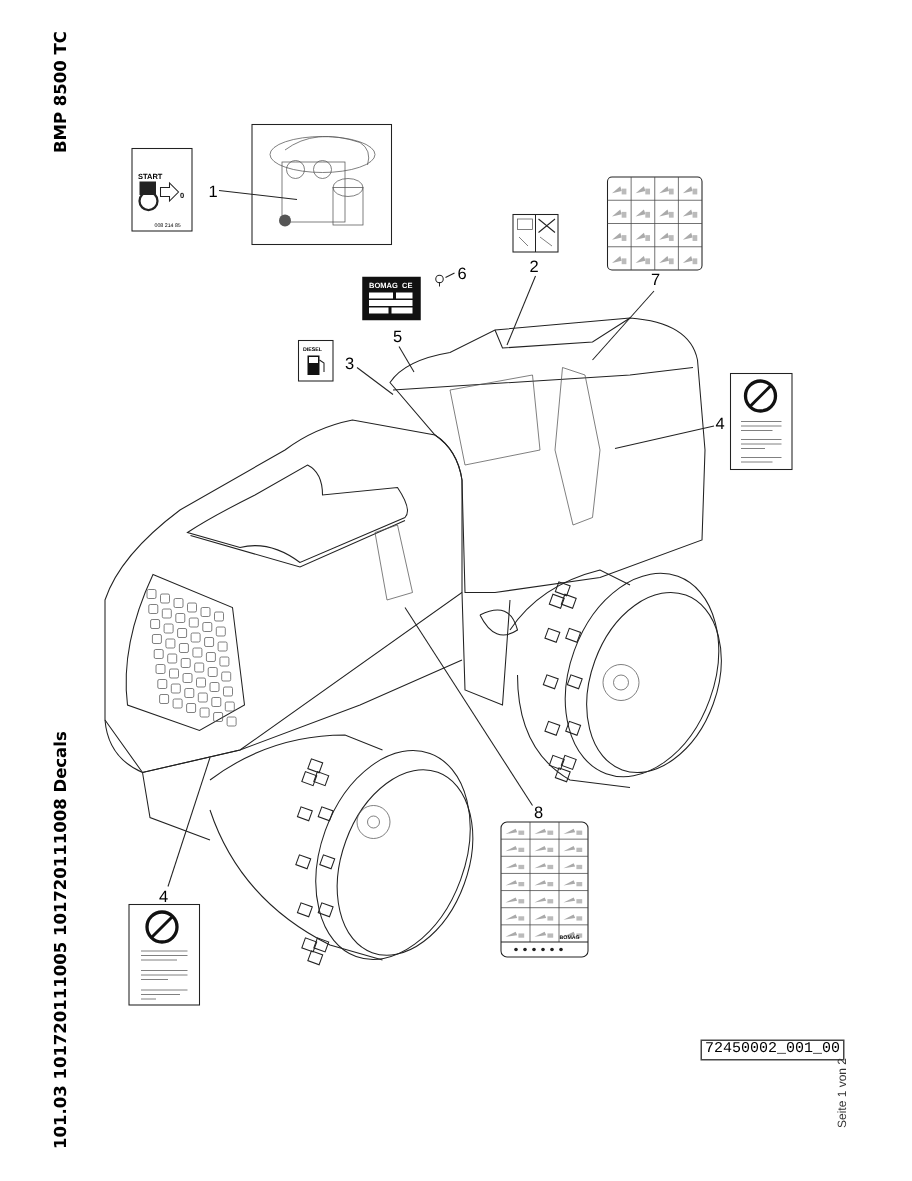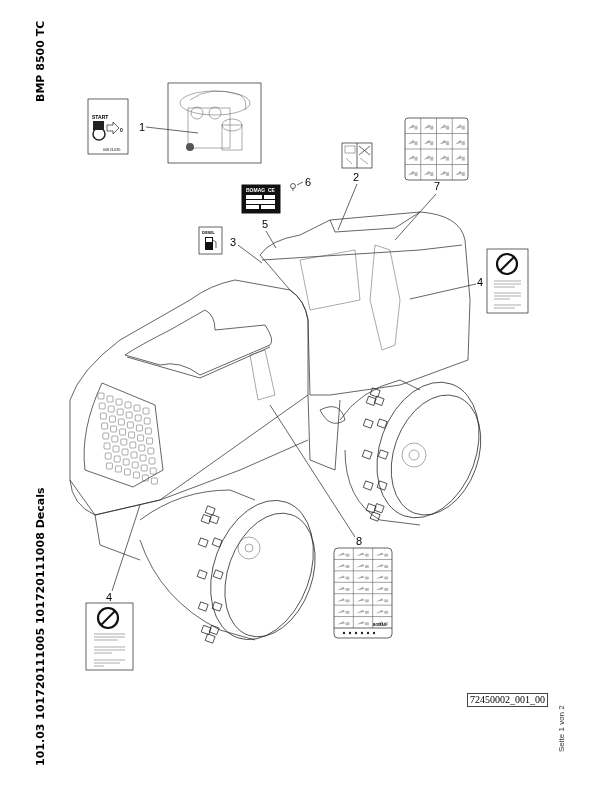--- a/index.html
+++ b/index.html
@@ -1,21 +1,21 @@
 <!DOCTYPE html>
 <html><head>
 <meta charset="utf-8">
 <style>
   html, body { margin:0; padding:0; background:#ffffff; }
   body { width:608px; height:787px; position:relative; overflow:hidden; font-family:"Liberation Sans", sans-serif; }
   .vtext { position:absolute; transform-origin:left top; transform:rotate(-90deg); white-space:nowrap; color:#000; font-family:"DejaVu Sans", sans-serif; font-weight:bold; font-size:11px; }
   #model-title { left:34px; top:102px; }
   #doc-ref { left:34px; top:766px; }
   #page-indicator { position:absolute; left:557px; top:752px; transform-origin:left top; transform:rotate(-90deg); white-space:nowrap; font-size:8px; color:#333; font-family:"Liberation Sans", sans-serif; }
-  #drawing-number { position:absolute; left:467px; top:693px; border:1px solid #444; padding:0 2px; font-size:10px; line-height:12px; color:#000; font-family:Liberation Serif, serif; }
+  #drawing-number { position:absolute; left:467px; top:693px; border:1px solid #444; padding:0 2px; font-size:10px; line-height:12px; color:#000; font-family:Liberation Mono, monospace; }
   svg#drawing { position:absolute; left:0; top:0; }
   .callout { font-family:"Liberation Sans", sans-serif; font-size:11px; fill:#000; }
   .ln { stroke:#222; stroke-width:0.7; fill:none; }
   .lt { stroke:#555; stroke-width:0.5; fill:none; }
   .lf { stroke:#222; stroke-width:0.7; fill:#fff; }
   .tiny { font-family:"Liberation Sans", sans-serif; font-size:5px; fill:#000; font-weight:bold; }
   .tiny2 { font-family:"Liberation Sans", sans-serif; font-size:3.5px; fill:#000; }
 </style>
 </head>
 <body>

